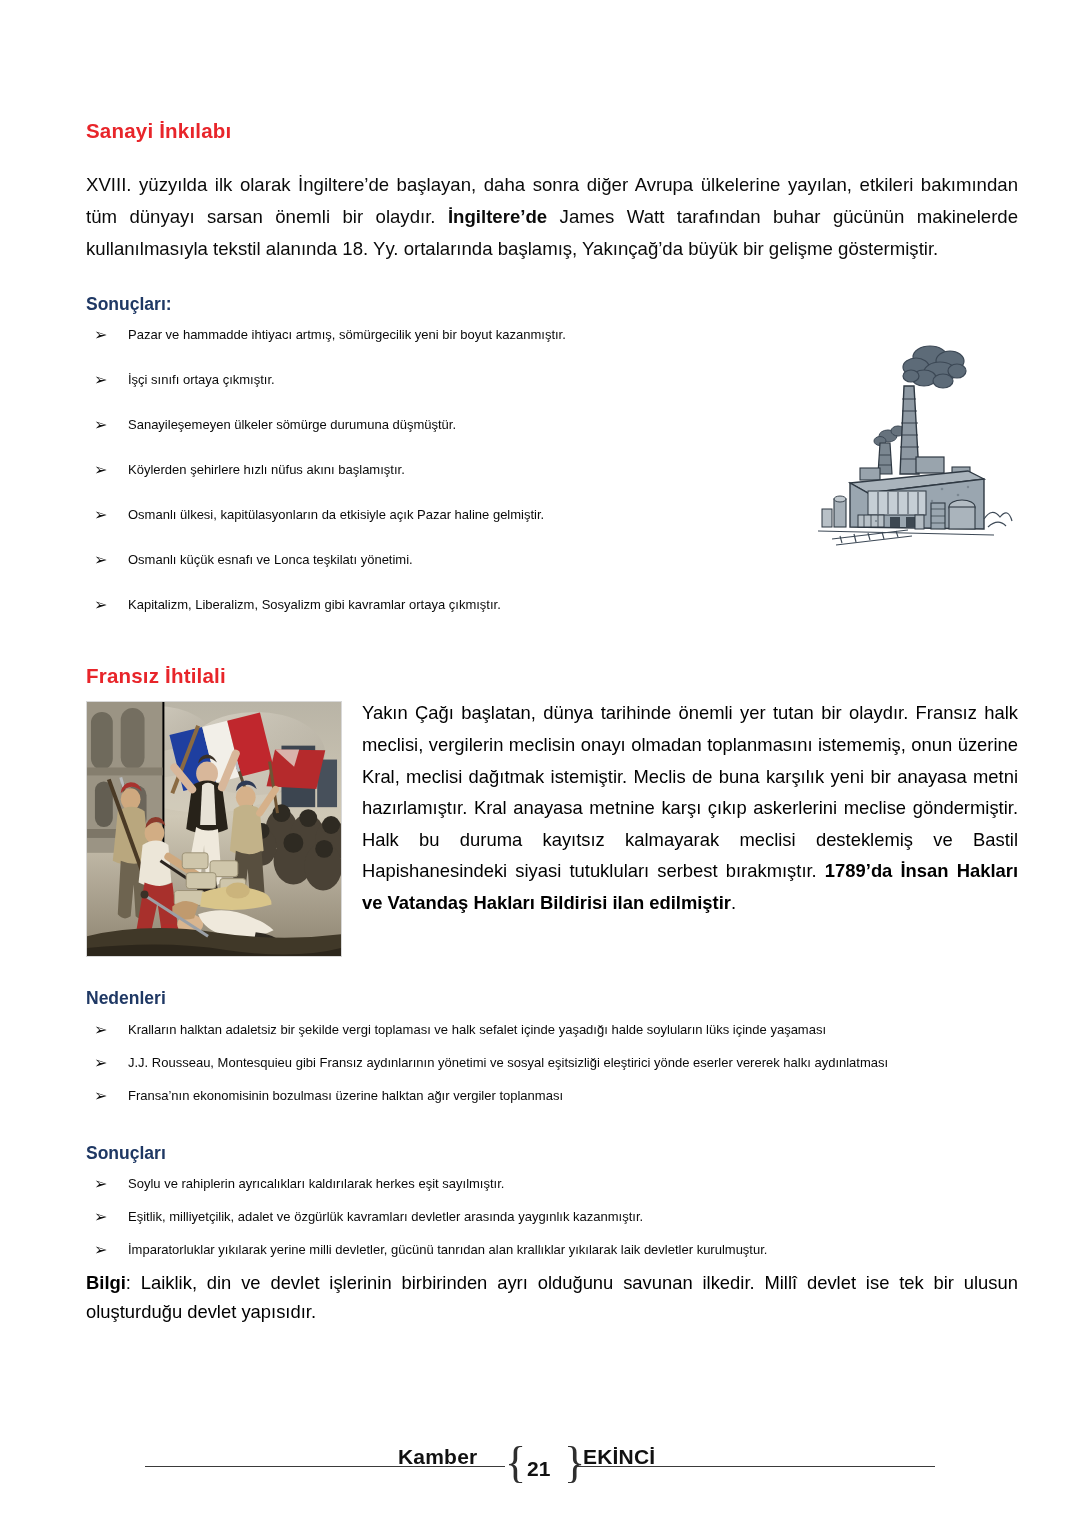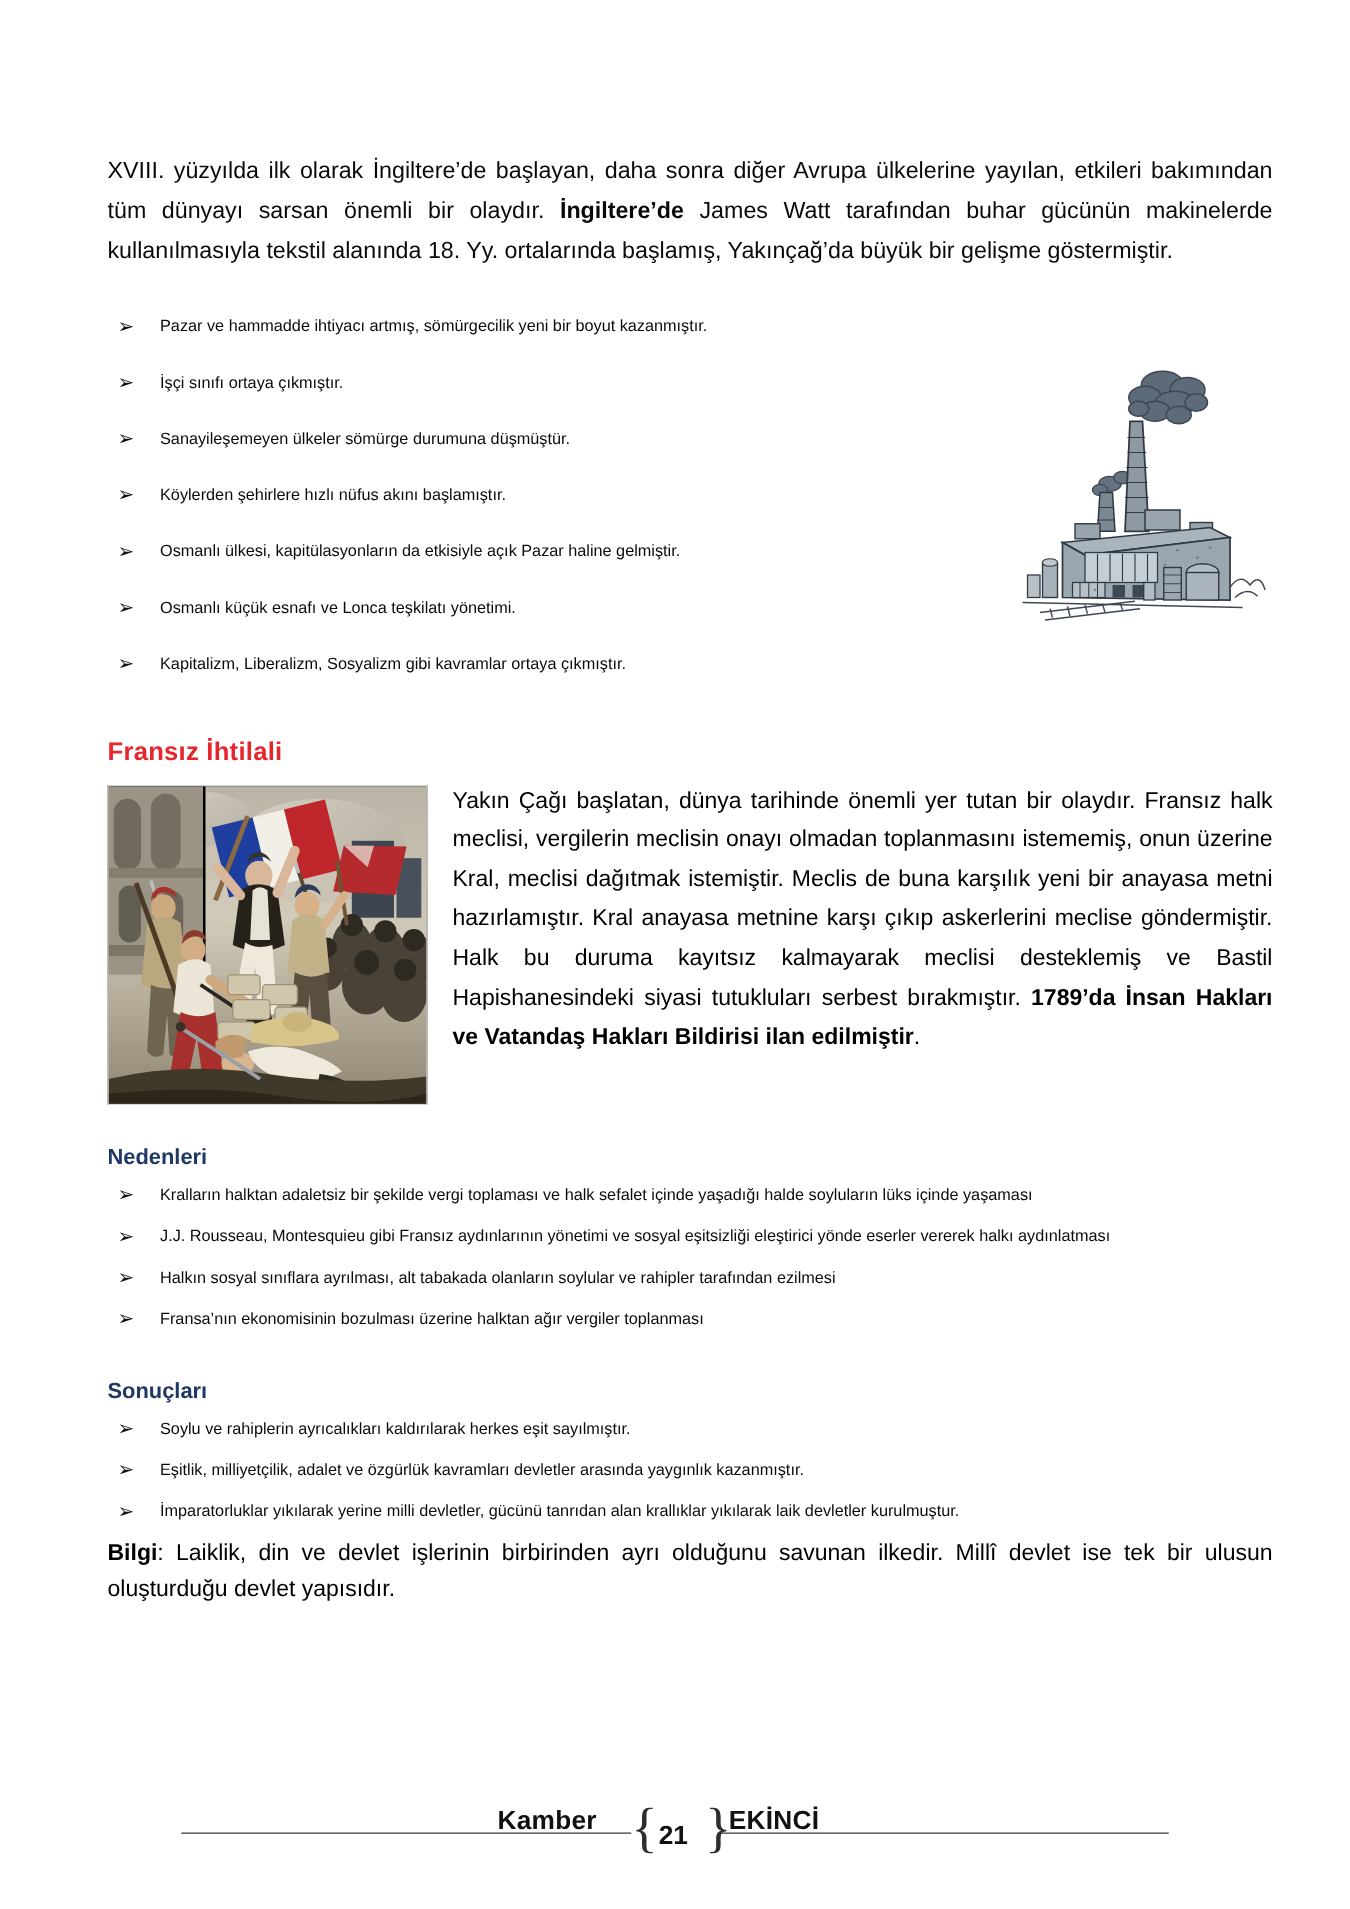--- a/index.html
+++ b/index.html
@@ -180,29 +180,31 @@
   }
   .sp-30 { height: 30px; }
 </style>
 </head>
 <body>
 
 <div class="page">
 
   <div class="content">
 
+    <h2 class="red-heading">Sanayi İnkılabı</h2>
 
     <p class="body-par">
       <span>XVIII. yüzyılda ilk olarak İngiltere’de başlayan, daha sonra diğer Avrupa ülkelerine yayılan, etkileri bakımından tüm dünyayı sarsan önemli bir olaydır. </span><b>İngiltere’de</b><span> James Watt tarafından buhar gücünün makinelerde kullanılmasıyla tekstil alanında 18. Yy. ortalarında başlamış, Yakınçağ’da büyük bir gelişme göstermiştir.</span>
     </p>
 
     <div class="sp-30"></div>
 
     <div id="sanayi-sonuclari-wrap">
 
+      <h3 class="blue-heading">Sonuçları:</h3>
 
       <ul class="arrow-list spaced">
         <li><span>Pazar ve hammadde ihtiyacı artmış, sömürgecilik yeni bir boyut kazanmıştır.</span></li>
         <li><span>İşçi sınıfı ortaya çıkmıştır.</span></li>
         <li><span>Sanayileşemeyen ülkeler sömürge durumuna düşmüştür.</span></li>
         <li><span>Köylerden şehirlere hızlı nüfus akını başlamıştır.</span></li>
         <li><span>Osmanlı ülkesi, kapitülasyonların da etkisiyle açık Pazar haline gelmiştir.</span></li>
         <li><span>Osmanlı küçük esnafı ve Lonca teşkilatı yönetimi.</span></li>
         <li><span>Kapitalizm, Liberalizm, Sosyalizm gibi kavramlar ortaya çıkmıştır.</span></li>
       </ul>
@@ -455,21 +457,20 @@
       </div>
     </div>
 
     <div class="sp-30"></div>
 
     <h3 class="blue-heading">Nedenleri</h3>
 
     <ul class="arrow-list tight">
       <li><span>Kralların halktan adaletsiz bir şekilde vergi toplaması ve halk sefalet içinde yaşadığı halde soyluların lüks içinde yaşaması</span></li>
       <li><span>J.J. Rousseau, Montesquieu gibi Fransız aydınlarının yönetimi ve sosyal eşitsizliği eleştirici yönde eserler vererek halkı aydınlatması</span></li>
-      <li><span>Halkın sosyal sınıflara ayrılması, alt tabakada olanların soylular ve rahipler tarafından ezilmesi</span></li>
       <li><span>Fransa’nın ekonomisinin bozulması üzerine halktan ağır vergiler toplanması</span></li>
     </ul>
 
     <div class="sp-30"></div>
 
     <h3 class="blue-heading">Sonuçları</h3>
 
     <ul class="arrow-list tight">
       <li><span>Soylu ve rahiplerin ayrıcalıkları kaldırılarak herkes eşit sayılmıştır.</span></li>
       <li><span>Eşitlik, milliyetçilik, adalet ve özgürlük kavramları devletler arasında yaygınlık kazanmıştır.</span></li>

